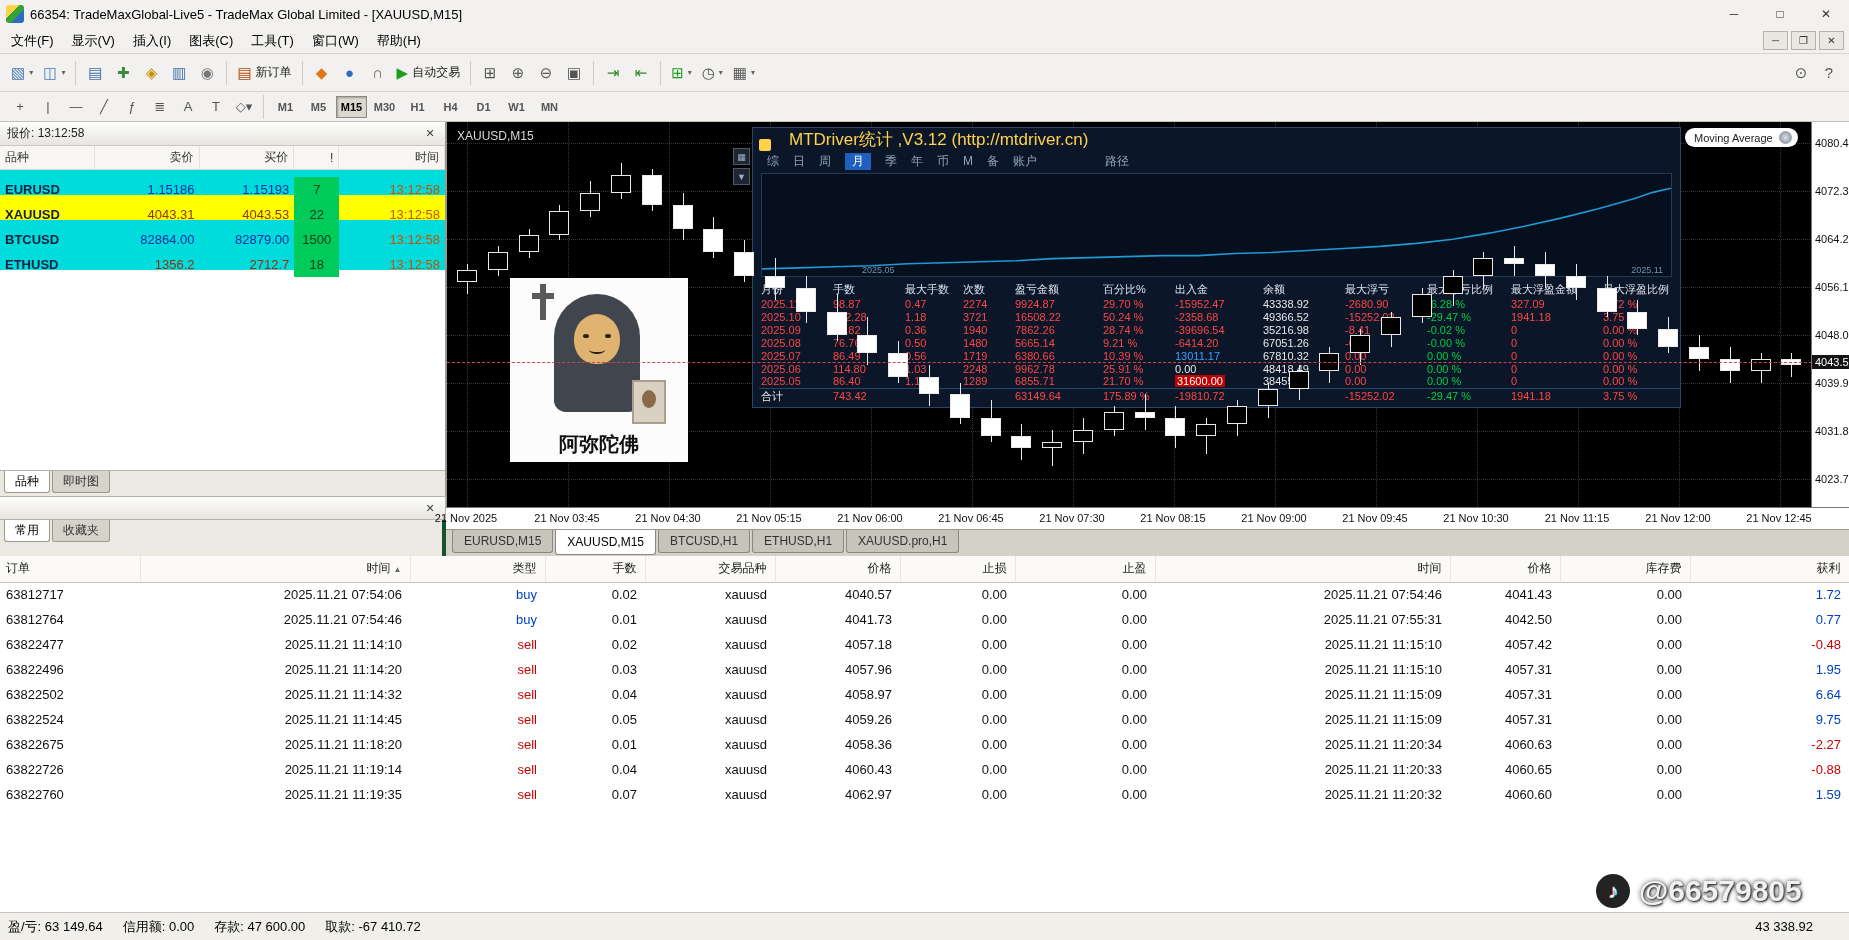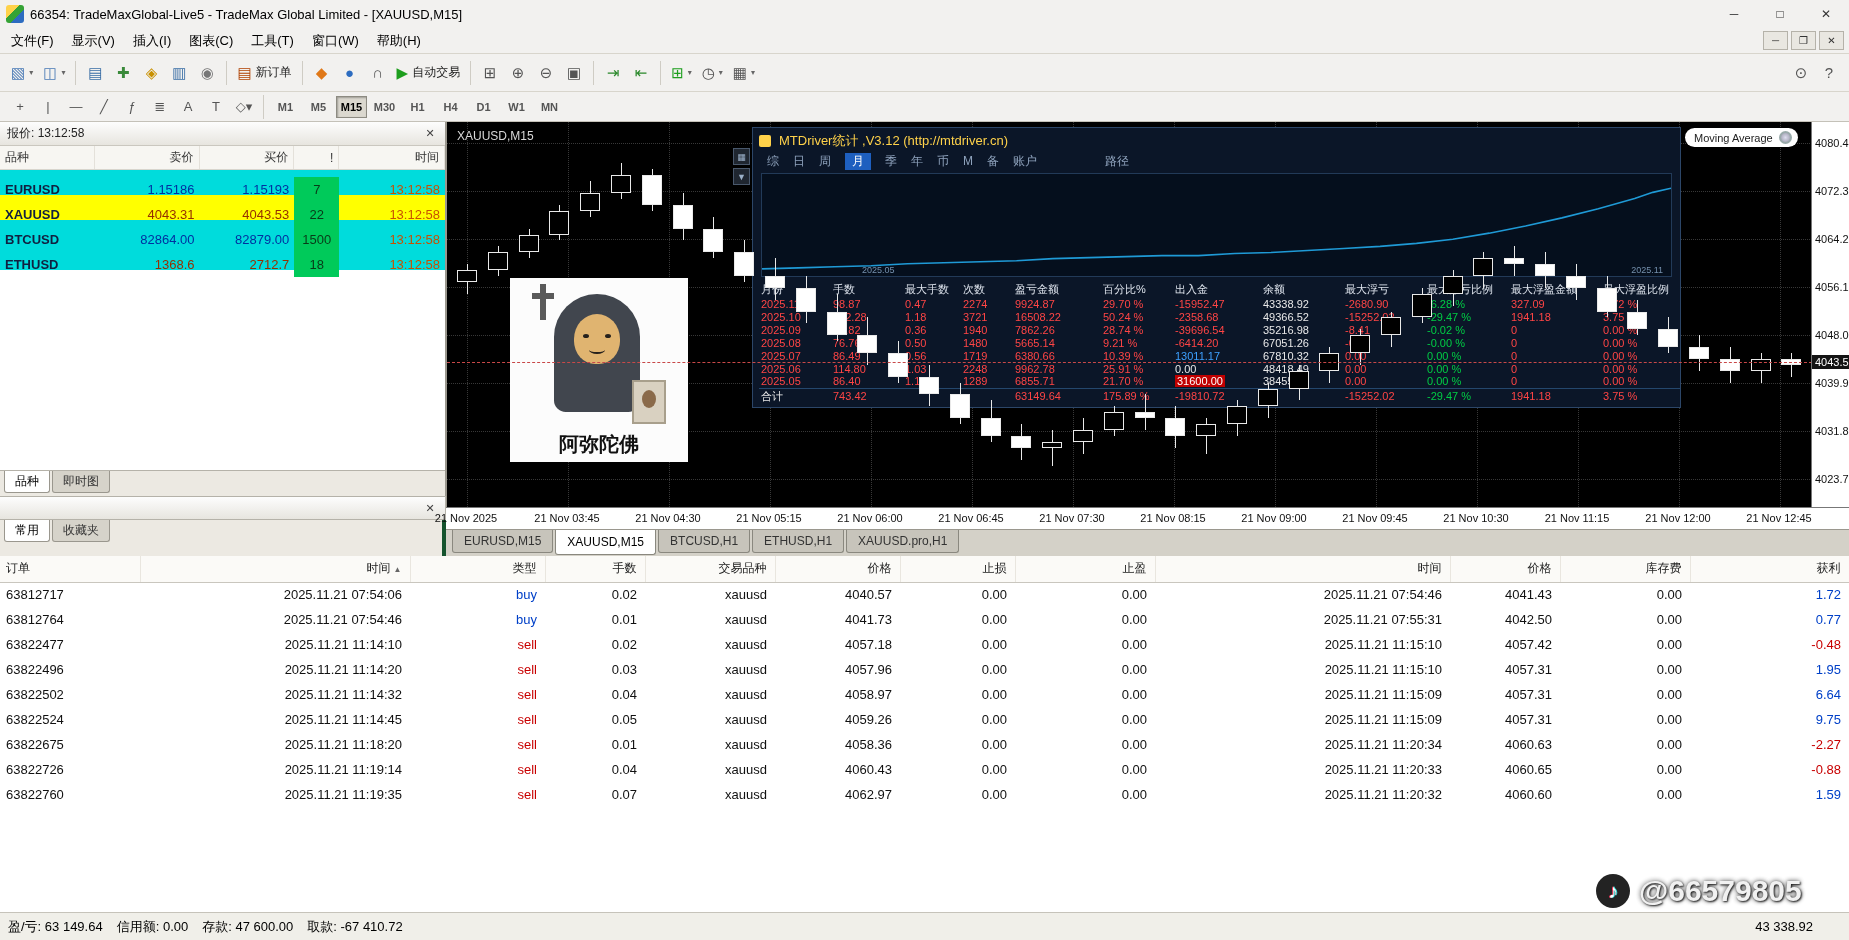--- a/index.html
+++ b/index.html
@@ -68,21 +68,21 @@
 .face{position:absolute;left:64px;top:36px;width:46px;height:50px;background:#e0b470;border-radius:50% 50% 46% 46%;}
 .eye{position:absolute;top:20px;width:6px;height:4px;background:#26211c;border-radius:50%;}
 .mouth{position:absolute;left:15px;top:32px;width:16px;height:8px;border-bottom:2px solid #26211c;border-radius:50%;}
 .cross-v{position:absolute;left:30px;top:6px;width:6px;height:36px;background:#5a5a5a;}
 .cross-h{position:absolute;left:22px;top:15px;width:22px;height:6px;background:#5a5a5a;}
 .photo{position:absolute;right:22px;bottom:38px;width:34px;height:44px;background:#d9d1c1;border:2px solid #a89f8c;}
 .photo-face{position:absolute;left:8px;top:8px;width:14px;height:18px;background:#8a6a4a;border-radius:50%;}
 .meme-caption{position:absolute;bottom:4px;width:100%;text-align:center;font-size:20px;font-weight:bold;color:#111;}
 
 .mtdriver{position:absolute;left:305px;top:5px;width:929px;height:281px;background:#0b1628;border:1px solid #2c4668;padding:3px 6px;color:#ccc;}
-.mtd-title{display:flex;align-items:center;gap:8px;height:20px;color:#ffd24a;font-size:13px;}
+.mtd-title{display:flex;align-items:flex-end;gap:18px;height:20px;color:#ffd24a;font-size:17px;}
 .mtd-icon{width:12px;height:12px;background:#ffd24a;border-radius:2px;}
 .mtd-menu{display:flex;align-items:center;gap:14px;height:20px;font-size:12px;color:#8fa3bd;padding-left:8px;}
 .mtd-menu-item.active{background:#1e5fbf;color:#fff;padding:0 7px;}
 .mtd-path{margin-left:54px;}
 .mtd-curve{position:relative;height:104px;margin:2px 2px 4px 2px;background:#050f1d;border:1px solid #223a58;}
 .mtd-curve svg{width:100%;height:100%;display:block;}
 .curve-label{position:absolute;bottom:1px;font-size:9px;color:#7590ad;}
 .mtd-table{width:100%;border-collapse:collapse;table-layout:fixed;font-size:11px;margin-top:2px;}
 .mtd-table th{color:#dde3ec;font-weight:normal;text-align:left;padding:0 2px;height:16px;white-space:nowrap;overflow:hidden;}
 .mtd-table td{padding:0 2px;height:13px;white-space:nowrap;overflow:hidden;}
@@ -295,21 +295,21 @@
       </div>
       <div class="mw-row" style="background: rgb(0, 220, 220);">
         <div class="mw-cell sym" style="width: 95px;">BTCUSD</div>
         <div class="mw-cell" style="width: 105px; color: rgb(0, 48, 160);">82864.00</div>
         <div class="mw-cell" style="width: 95px; color: rgb(0, 48, 160);">82879.00</div>
         <div class="mw-cell" style="width: 45px; color: rgb(8, 59, 24); background: rgb(0, 202, 90); justify-content: center;">1500</div>
         <div class="mw-cell" style="width: 106px; color: rgb(200, 80, 0);">13:12:58</div>
       </div>
       <div class="mw-row" style="background: rgb(0, 220, 220);">
         <div class="mw-cell sym" style="width: 95px;">ETHUSD</div>
-        <div class="mw-cell" style="width: 105px; color: rgb(149, 48, 0);">1368.6</div>
+        <div class="mw-cell" style="width: 105px; color: rgb(149, 48, 0);">1356.2</div>
         <div class="mw-cell" style="width: 95px; color: rgb(149, 48, 0);">2712.7</div>
         <div class="mw-cell" style="width: 45px; color: rgb(8, 59, 24); background: rgb(0, 202, 90); justify-content: center;">18</div>
         <div class="mw-cell" style="width: 106px; color: rgb(200, 80, 0);">13:12:58</div>
       </div>
     </div>
   <div class="panel-tabs" id="mw-tabs">
       <div class="bottom-tab active">品种</div>
       <div class="bottom-tab">即时图</div>
     </div>
 </div>
@@ -828,21 +828,21 @@
           <td>2025.11.21 11:20:32</td>
           <td>4060.60</td>
           <td>0.00</td>
           <td style="color: rgb(0, 64, 200);">1.59</td>
         </tr>
       </tbody>
   </table>
 </div>
 
 <div class="status-bar">
-  <span id="status-segments" style="display:flex;gap:14px;">
+  <span id="status-segments" style="display:flex;gap:20px;">
       <span>盈/亏: 63 149.64</span>
       <span>信用额: 0.00</span>
       <span>存款: 47 600.00</span>
       <span>取款: -67 410.72</span>
     </span>
   <span class="balance">43 338.92</span>
 </div>
 
 <div class="watermark">
   <div class="wm-logo">

